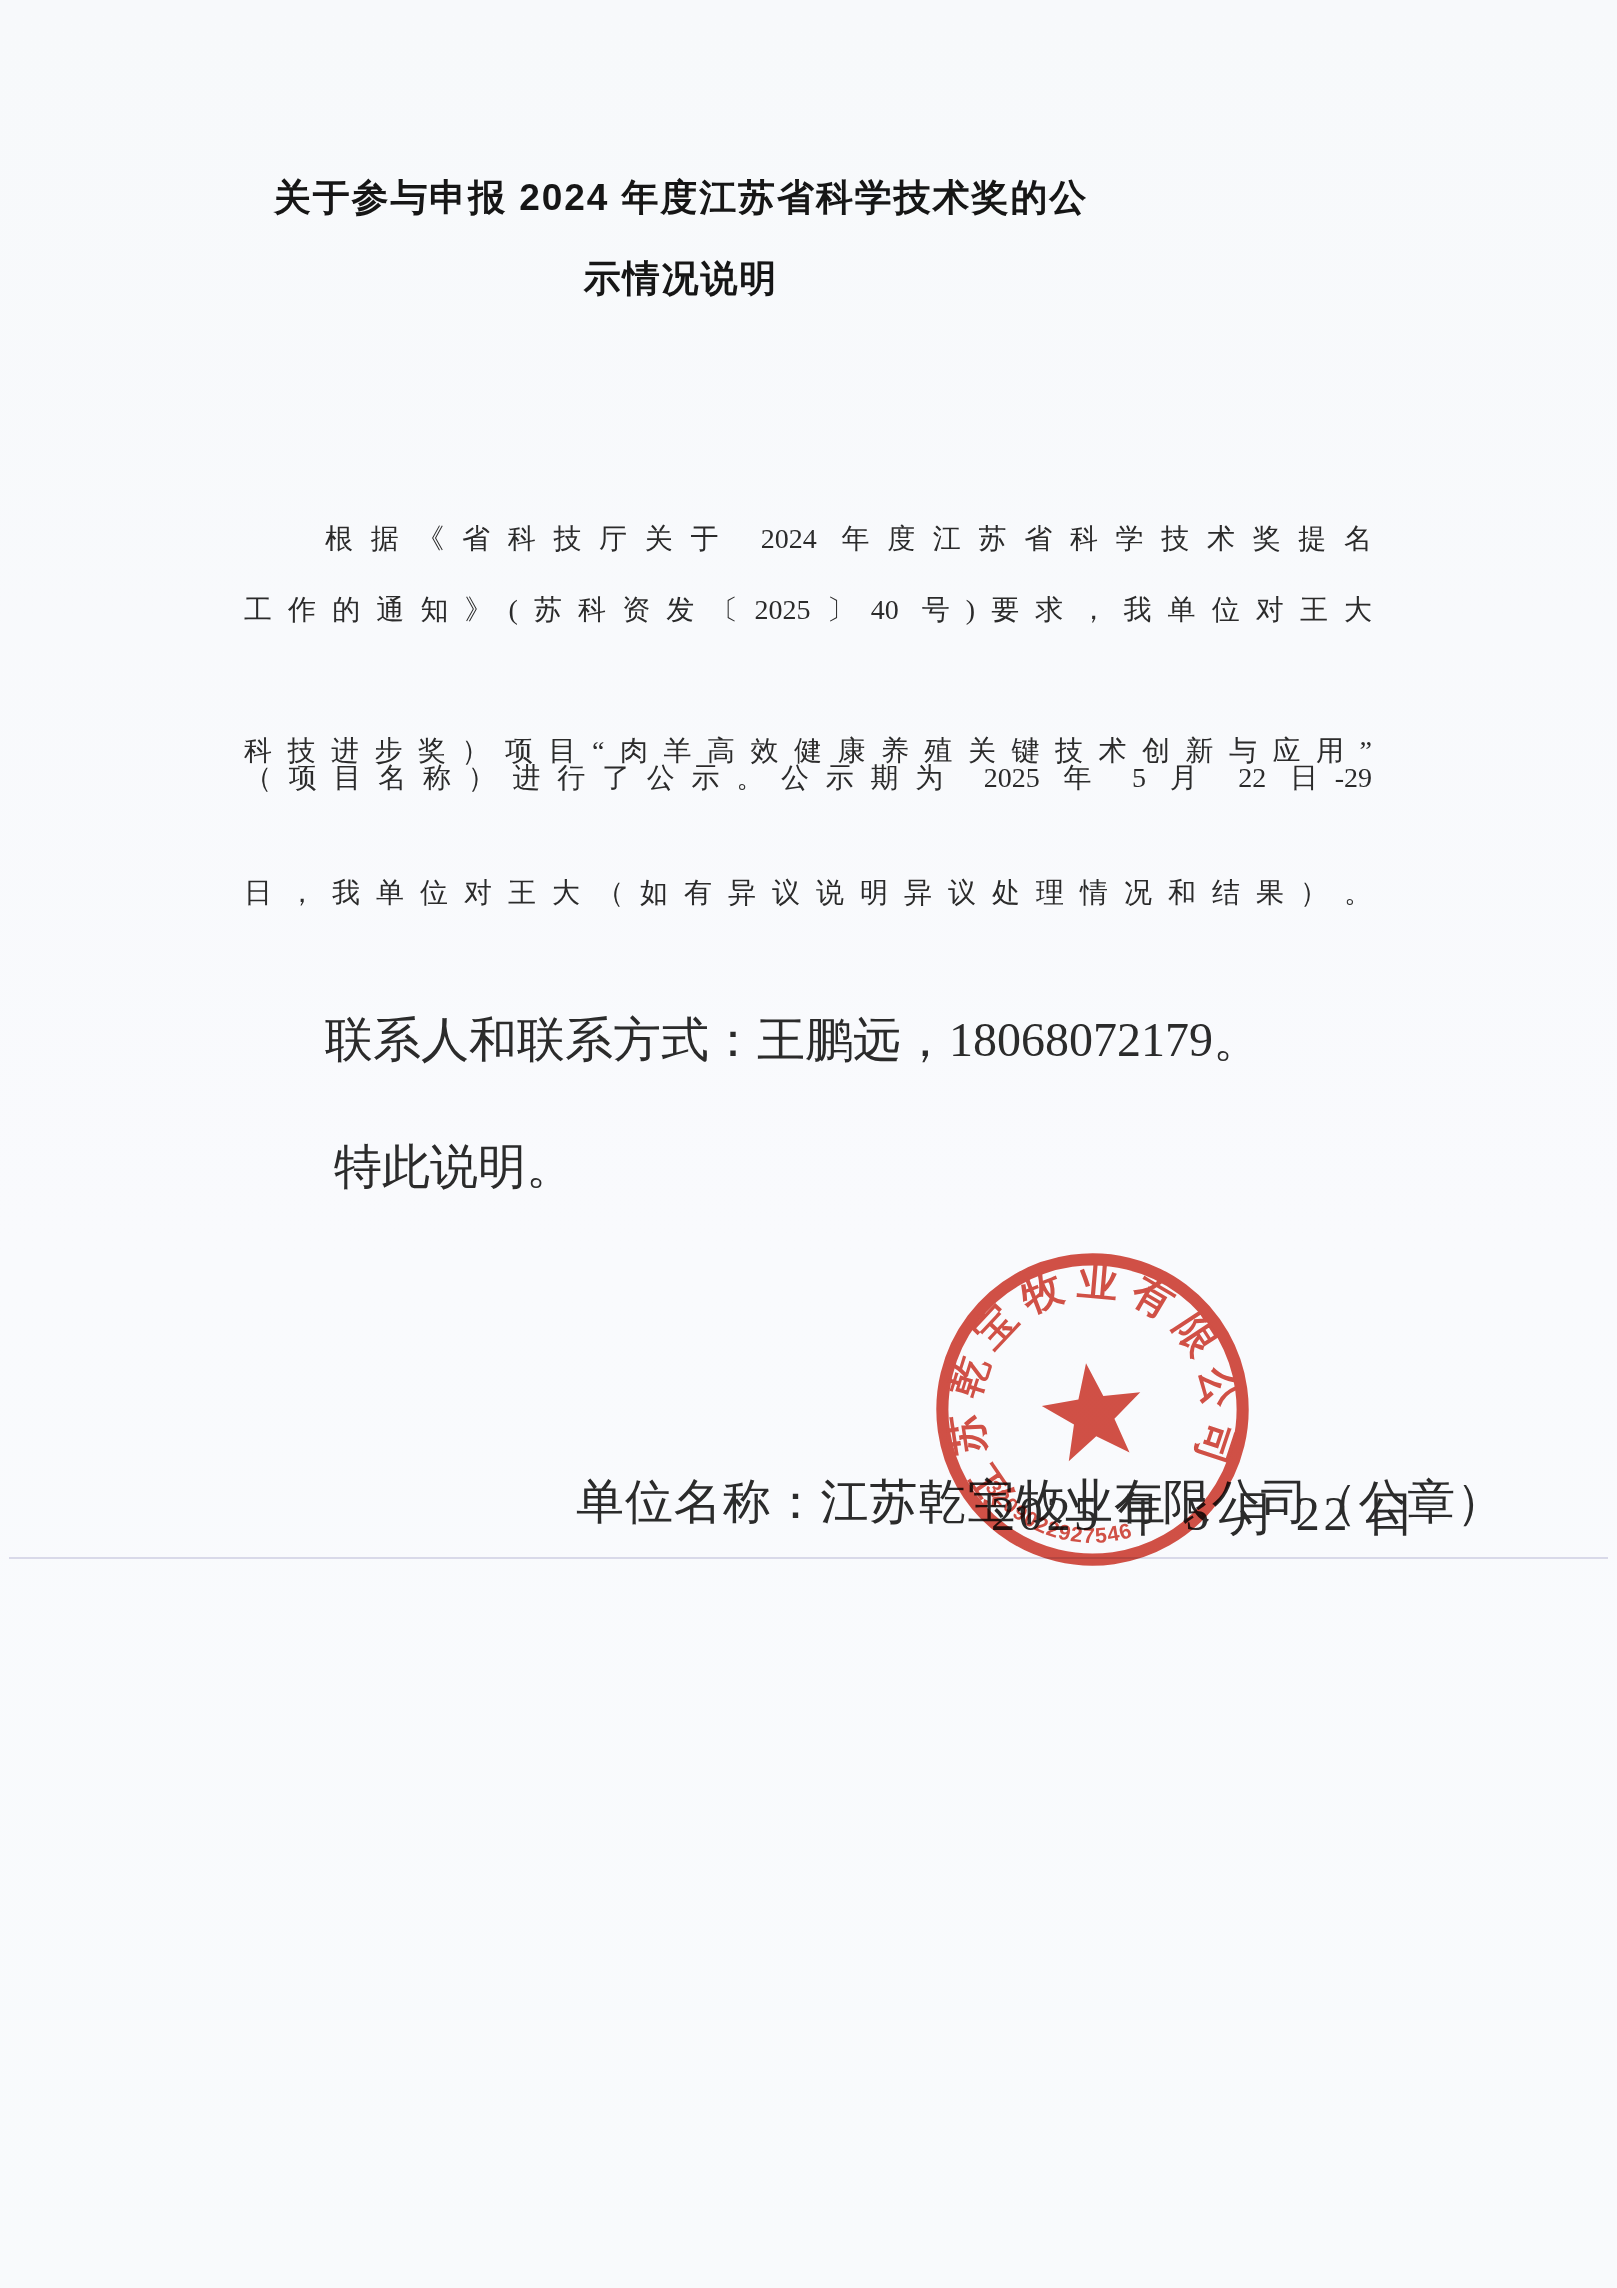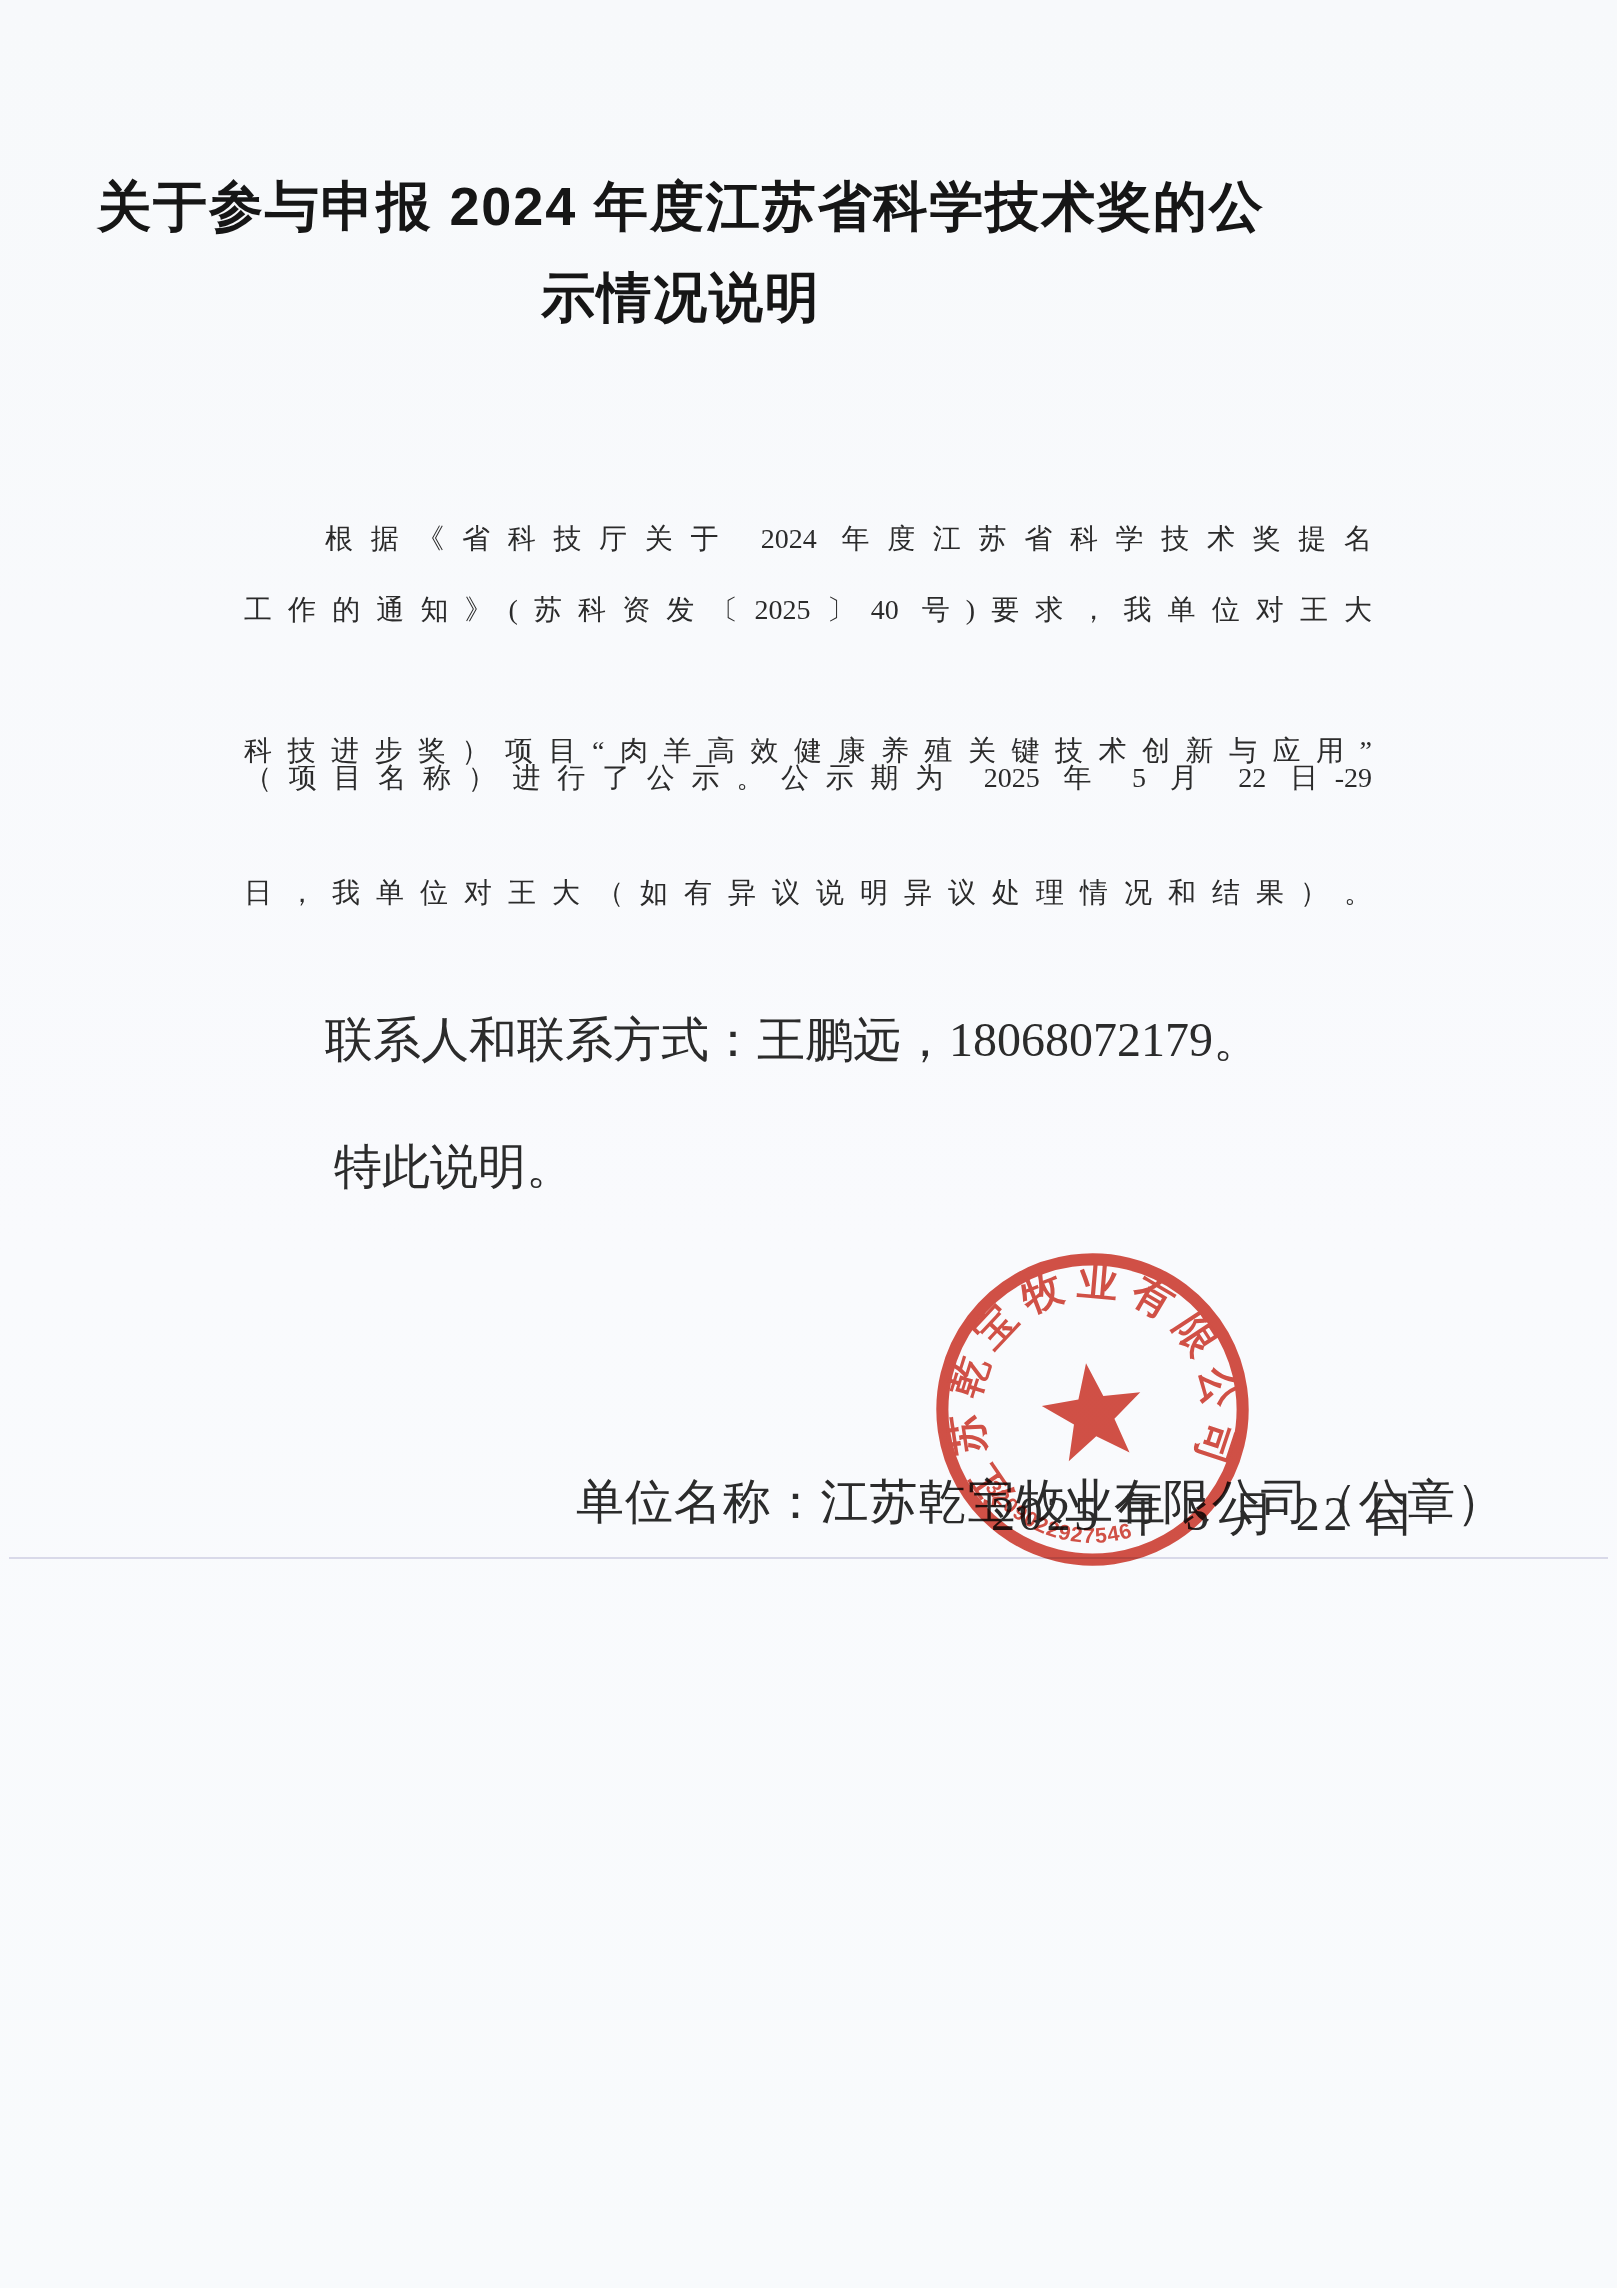--- a/index.html
+++ b/index.html
@@ -9,27 +9,27 @@
     background:linear-gradient(180deg,#f7f9fb 0%,#f9fafd 55%,#f8fafc 100%);
     overflow:hidden;
     font-family:"Liberation Serif","DejaVu Serif",serif;
   }
   
   .title-line{
     position:absolute;left:0;width:1362px;
     text-align:center;
     font-family:"Liberation Sans","DejaVu Sans",sans-serif;
     font-weight:bold;
-    font-size:54px;line-height:1;
+    font-size:37px;line-height:1;
     color:#161616;
     letter-spacing:1.9px;
     white-space:pre;
   }
   #title1{top:179px;}
-  #title2{top:270px;}
+  #title2{top:260px;}
   
   .body-line{
     position:absolute;left:244px;width:1128px;
     font-size:28px;line-height:1;
     color:#2b2b2b;
     text-align:justify;
     text-align-last:justify;
     white-space:nowrap;
     letter-spacing:0px;
   }

